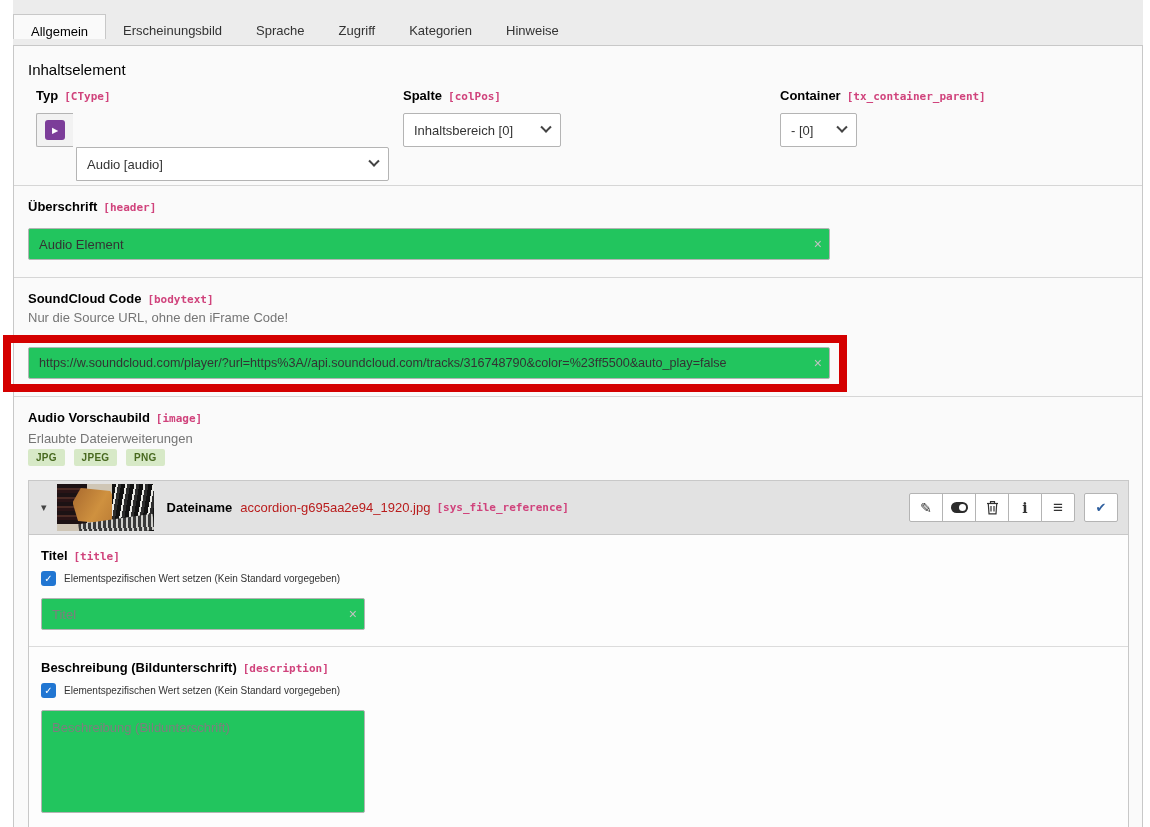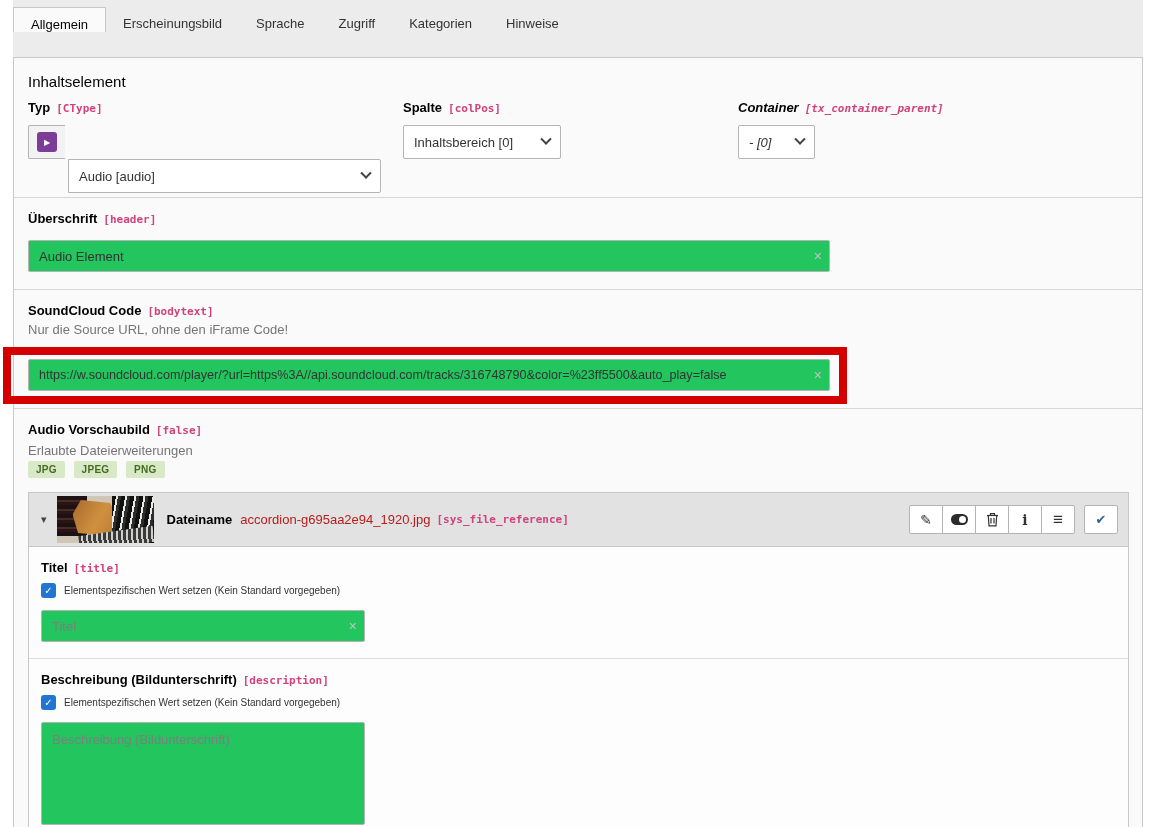--- a/index.html
+++ b/index.html
@@ -4,21 +4,21 @@
 <style>
   * { margin:0; padding:0; box-sizing:border-box; }
   html,body { background:#fff; }
   body {
     width:1150px; height:827px; overflow:hidden; position:relative;
     font-family:"Liberation Sans","DejaVu Sans",sans-serif; font-size:13px; color:#333;
   }
   .wrap { margin:0 7px 0 13px; }
 
   
-  .tabbar { background:#ececec; height:58px; display:flex; align-items:flex-start; border-bottom:1px solid #c8c8c8; padding-top:7px; }
+  .tabbar { background:#ececec; height:46px; display:flex; align-items:center; border-bottom:1px solid #c8c8c8; padding-top:7px; }
   .tab { padding:9px 17px 0 17px; font-size:13px; color:#333; cursor:pointer; }
   .tab.active { background:#fafafa; border:1px solid #c8c8c8; border-bottom:none; margin-bottom:-1px; color:#000; }
 
   
   .panel { background:#fafafa; border-left:1px solid #c8c8c8; border-right:1px solid #c8c8c8; min-height:785px; }
   .section { padding:13px 14px 17px 14px; border-bottom:1px solid #d6d6d6; }
   .section.last { border-bottom:none; }
   h2.sec-head { font-size:15px; font-weight:normal; color:#000; margin:2px 0 10px 0; }
   .flabel { font-weight:bold; color:#000; font-size:13px; margin-bottom:10px; }
   .ftag { font-family:"DejaVu Sans Mono","Liberation Mono",monospace; font-size:11px; font-weight:bold; color:#d0437c; margin-left:6px; }
@@ -36,23 +36,23 @@
     width:100%; height:32px; border:1px solid #b4b4b4; border-radius:2px; background:#22c55e;
     font-family:"Liberation Sans","DejaVu Sans",sans-serif; font-size:13px; color:#333; padding:0 26px 0 10px; outline:none;
   }
   .tinput textarea { height:103px; padding:9px 10px; resize:none; }
   .tinput input::placeholder, .tinput textarea::placeholder { color:#7e7e7e; opacity:1; }
   .clear-x { position:absolute; right:8px; top:50%; transform:translateY(-50%); color:#c3c3c3; font-size:14px; cursor:pointer; line-height:1; }
 
   
   .threecol { position:relative; height:80px; }
   .col { position:absolute; top:0; }
-  .col1 { left:0; width:350px; }
+  .col1 { left:8px; width:350px; }
   .col2 { left:375px; }
-  .col3 { left:710px;font-style:italic; }
+  .col3 { left:752px; }
   .col1 .selectbox { width:313px; }
   .col2 .selectbox { width:158px;text-align:center; }
   .col3 .selectbox { width:77px; }
 
   
   .wide-input { width:802px; }
 
   
   .sc-inputzone { position:relative; width:802px; }
   .red-annot { position:absolute; left:-25px; top:-12px; width:844px; height:57px; border:8px solid #d40000; pointer-events:none; z-index:5; }
@@ -164,21 +164,21 @@
         <div class="red-annot"></div>
         <div class="tinput">
           <input type="text" style="font-size: 12.6px; " value="https://w.soundcloud.com/player/?url=https%3A//api.soundcloud.com/tracks/316748790&amp;color=%23ff5500&amp;auto_play=false">
           <span class="clear-x">×</span>
         </div>
       </div>
     </div>
 
     <div class="section last">
       <div class="flabel" style="margin-bottom:6px;">
-        <span>Audio Vorschaubild</span><span class="ftag">[false]</span>
+        <span>Audio Vorschaubild</span><span class="ftag">[image]</span>
       </div>
       <div class="help" style="margin-bottom:2px;">Erlaubte Dateierweiterungen</div>
       <div class="badges">
         <span class="badge">JPG</span>
         <span class="badge">JPEG</span>
         <span class="badge">PNG</span>
       </div>
 
       <div class="filepanel">
         <div class="filehead">

